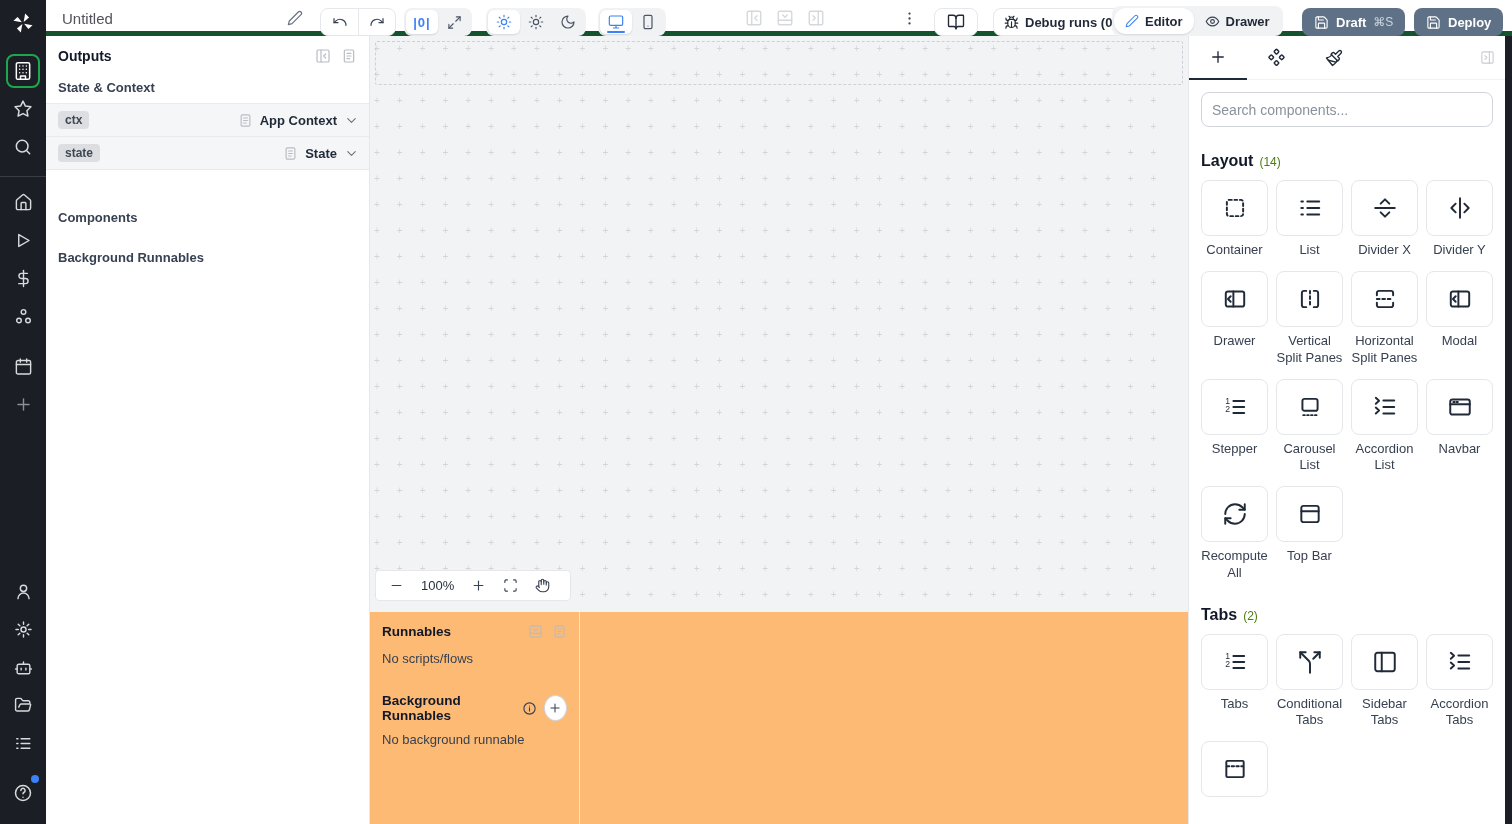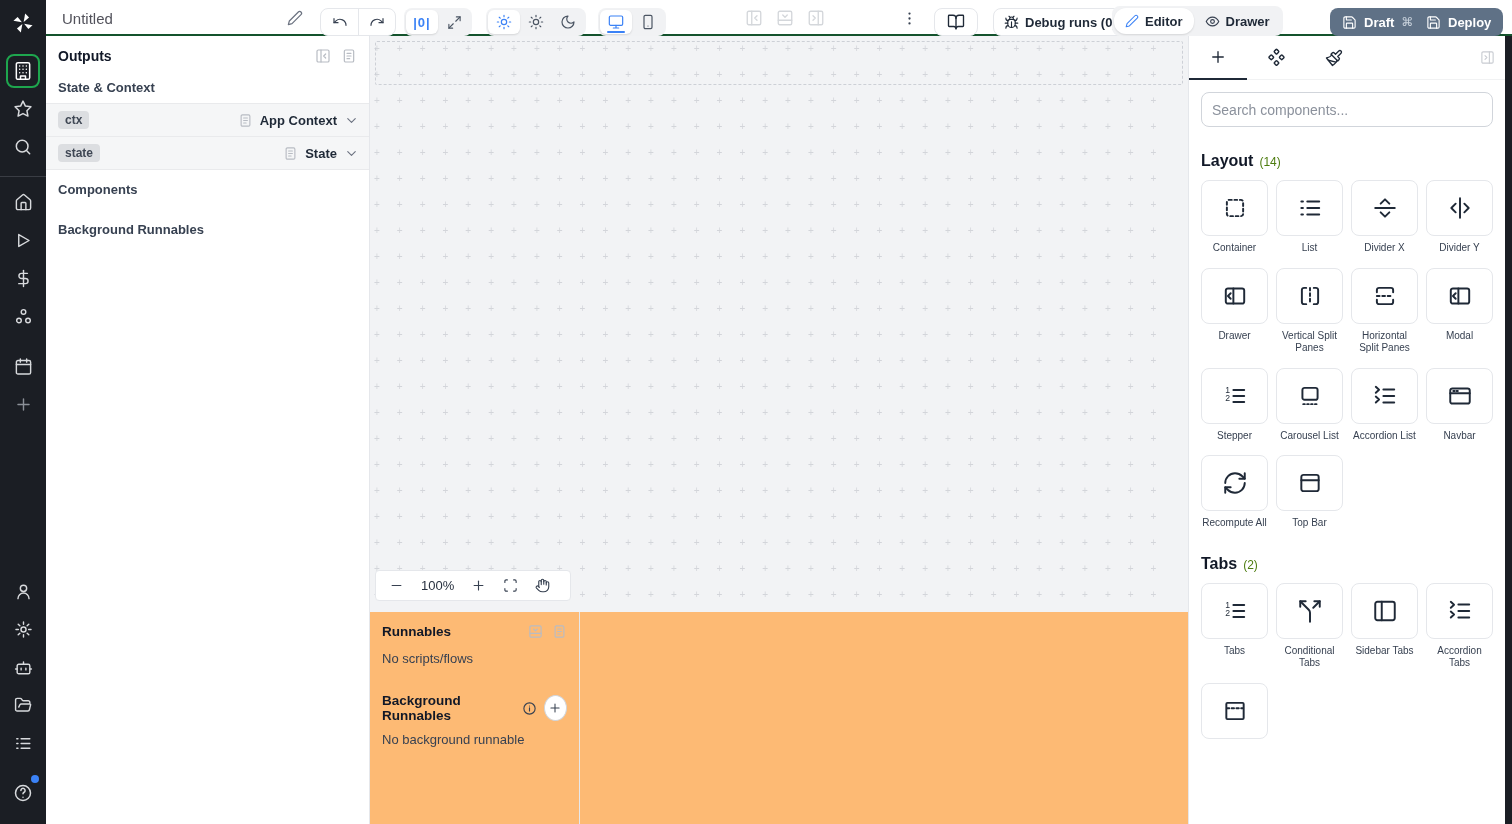--- a/index.html
+++ b/index.html
@@ -16,21 +16,21 @@
   .side-icon.active { border:2px solid #1ea64e; color:#fff; }
   .side-divider { width:46px; height:1px; background:#3a3d44; margin:8px 0; }
   .side-gap { height:12px; }
   .side-flex { flex:1; }
   .side-icon.dim { color:#8b9097; }
   .help-wrap { position:relative; }
   .help-dot { position:absolute; top:-1px; right:1px; width:8px; height:8px; border-radius:50%; background:#3b82f6; }
 
   
   .topbar { position:absolute; left:46px; top:0; width:1466px; height:36px; background:#fff;
-            border-bottom:2px solid #14532d; z-index:10; }
+            border-bottom:5px solid #14532d; z-index:10; }
   .tb-abs { position:absolute; top:0; height:36px; display:flex; align-items:center; }
   .tb-title { left:16px; font-size:15px; font-weight:500; color:#52525b; }
   .tb-icon { display:flex; align-items:center; justify-content:center; color:#6b7280; cursor:pointer; }
   .btn-group { display:flex; border:1px solid #e5e7eb; border-radius:8px; background:#fff; overflow:hidden; height:28px; }
   .bg-cell { width:37px; height:100%; display:flex; align-items:center; justify-content:center; color:#374151; cursor:pointer; }
   .bg-cell + .bg-cell { border-left:1px solid #e5e7eb; }
   .seg-group { display:flex; background:#f1f2f4; border-radius:8px; height:28px; padding:2px; align-items:center; }
   .seg-cell { height:24px; min-width:32px; padding:0 5px; border-radius:6px; display:flex; align-items:center; justify-content:center; gap:6px; color:#4b5563; cursor:pointer; position:relative; }
   .seg-cell.on { background:#fff; box-shadow:0 1px 2px rgba(0,0,0,.12); color:#3b82f6; }
   .zero-label { font-size:13px; font-weight:700; color:#3b82f6; letter-spacing:1px; }
@@ -59,21 +59,21 @@
   .outputs .search-input { margin-top:13px; }
   .sec-heading { font-size:13px; font-weight:700; color:#374151; }
   .outputs .sec-heading.sc { margin-top:16px; margin-bottom:8px; }
   .out-rows { margin-left:-12px; margin-right:-12px; border-top:1px solid #e9eaec; }
   .out-row { height:33px; background:#f5f6f7; border-bottom:1px solid #e9eaec; display:flex; align-items:center;
              padding:0 10px 0 12px; cursor:pointer; }
   .out-badge { background:#dcdee1; color:#3f4754; font-size:12px; font-weight:600; border-radius:4px; padding:2px 7px; }
   .out-spacer { flex:1; }
   .out-type { font-size:13px; font-weight:600; color:#1f2937; margin:0 7px; }
   .chev { color:#6b7280; cursor:pointer; }
-  .heading-components { margin-top:12px; }
+  .heading-components { margin-top:40px; }
   .heading-bgrun { margin-top:25px; }
 
   
   .canvas { position:absolute; left:370px; top:36px; width:818px; height:576px; background:#f2f3f5; overflow:hidden; }
   .plus-grid { position:absolute; inset:0 0 0 4px; color:#d3d5da; font-size:10px; letter-spacing:17px;
                line-height:26px; word-break:break-all; overflow:hidden; user-select:none; }
   .drop-zone { position:absolute; top:5px; left:5px; right:5px; height:44px; border:1.5px dashed #cdd0d6; border-radius:2px; cursor:pointer; }
   .zoom-bar { position:absolute; left:5px; top:534px; width:196px; height:31px; background:#fff;
               border:1px solid #e5e7eb; border-radius:4px; display:flex; align-items:center; padding:0 13px; gap:17px; }
   .zoom-bar .tb-icon { color:#374151; }
@@ -104,21 +104,21 @@
   .rp-tabs .rp-collapse { margin-left:auto; margin-right:10px; color:#c9ccd2; cursor:pointer; display:flex; }
   .rp-content { padding:12px; }
   .comp-section { margin-top:6px; }
   .comp-head { display:flex; align-items:baseline; gap:6px; margin:25px 0 10px; }
   .comp-title { font-size:16px; font-weight:700; color:#111827; }
   .comp-count { font-size:12px; color:#4d7c0f; }
   .comp-grid { display:grid; grid-template-columns:repeat(4,1fr); column-gap:8px; row-gap:13px; }
   .comp-card { display:flex; flex-direction:column; align-items:center; cursor:pointer; }
   .comp-box { width:100%; height:56px; border:1px solid #e5e7eb; border-radius:8px; background:#fff;
               display:flex; align-items:center; justify-content:center; color:#1f2937; }
-  .comp-label { margin-top:6px; font-size:10px; color:#374151; text-align:center; line-height:1.25; }
+  .comp-label { margin-top:6px; font-size:13px; color:#374151; text-align:center; line-height:1.25; }
 
   .right-strip { position:absolute; left:1505px; top:36px; width:7px; height:788px; background:#1b1e24; }
 </style>
 </head>
 <body>
 
 <div class="app">
 
   <nav class="sidebar">
     <div class="logo">
@@ -401,21 +401,21 @@
           <span style="display:flex;color:#374151">
               <svg width="15" height="15" viewBox="0 0 24 24" fill="none" stroke="currentColor" stroke-width="1.8" stroke-linecap="round" stroke-linejoin="round">
                 <path d="M2 12s3.5-7 10-7 10 7 10 7-3.5 7-10 7-10-7-10-7Z"></path>
                 <circle cx="12" cy="12" r="3"></circle>
               </svg>
             </span>
           <span class="seg2-label">Drawer</span>
         </span>
       </div>
     </div>
-    <div class="tb-abs" style="left:1256px; top:4px;margin-left:28px;">
+    <div class="tb-abs" style="left:1256px; top:4px;">
       <span class="slate-btn">
         <span style="display:flex">
             <svg width="15" height="15" viewBox="0 0 24 24" fill="none" stroke="currentColor" stroke-width="1.8" stroke-linecap="round" stroke-linejoin="round">
               <path d="M15.2 3a2 2 0 0 1 1.4.6l3.8 3.8a2 2 0 0 1 .6 1.4V19a2 2 0 0 1-2 2H5a2 2 0 0 1-2-2V5a2 2 0 0 1 2-2z"></path>
               <path d="M17 21v-7a1 1 0 0 0-1-1H8a1 1 0 0 0-1 1v7"></path>
               <path d="M7 3v4a1 1 0 0 0 1 1h7"></path>
             </svg>
           </span>
         <span class="slate-label">Draft</span>
         <span class="slate-kbd">⌘S</span>

